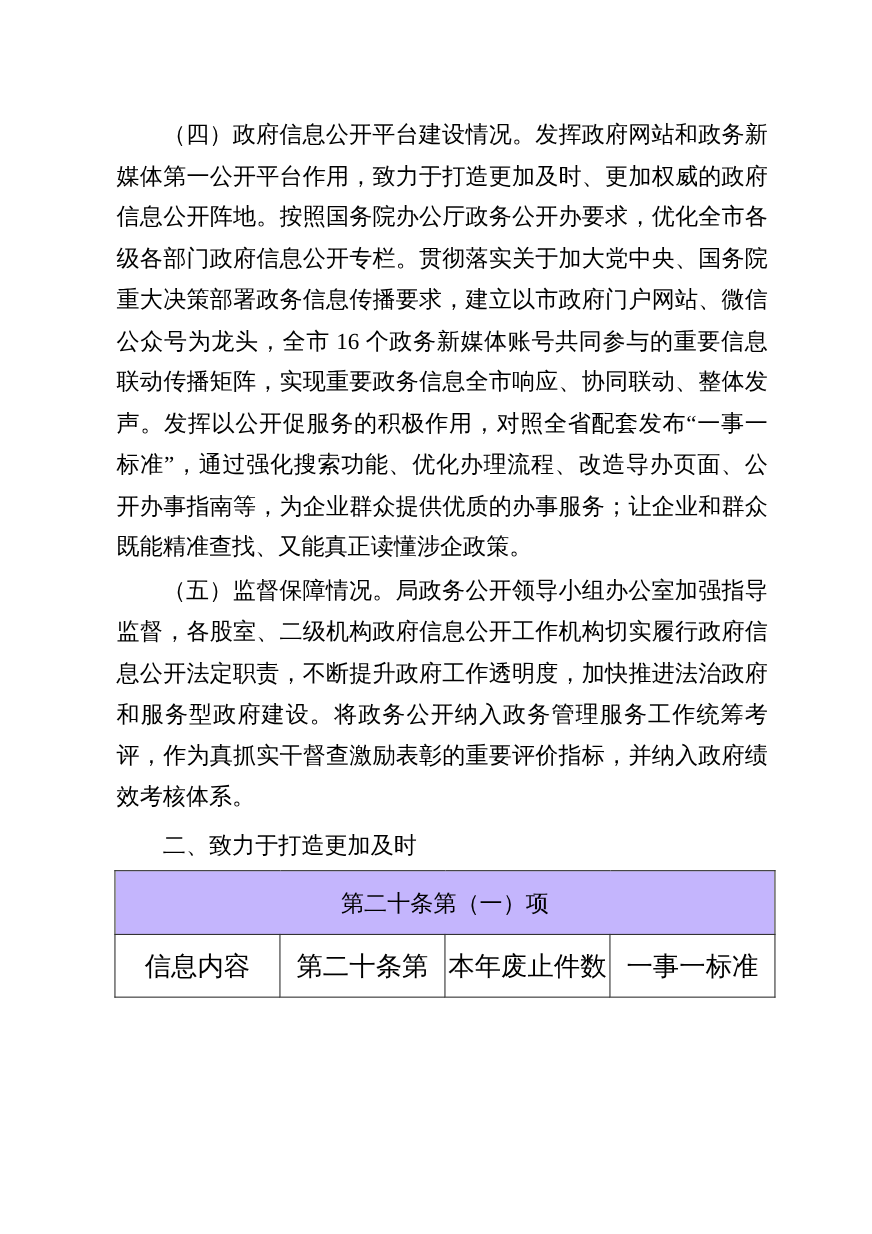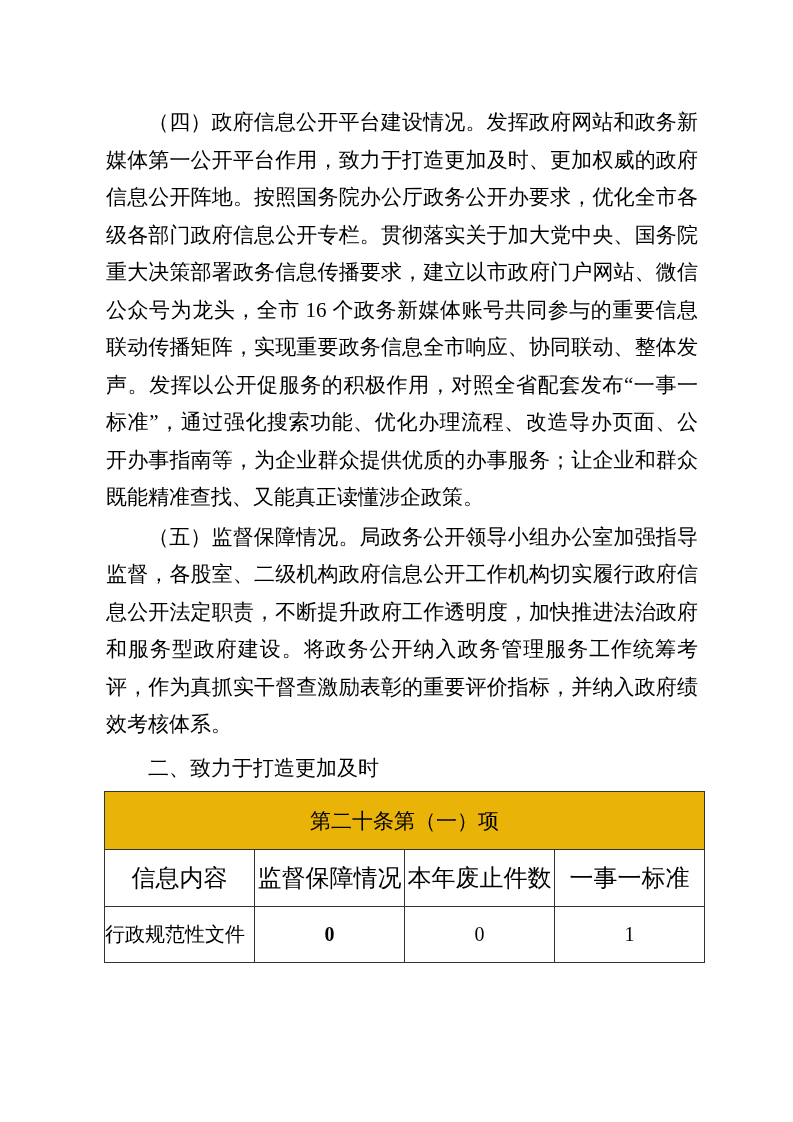--- a/index.html
+++ b/index.html
@@ -50,21 +50,21 @@
   }
   .info-table th,
   .info-table td {
     border: 1.5px solid #333333;
     font-weight: normal;
     padding: 0;
     overflow: hidden;
   }
   .table-title {
     height: 57px;
-    background: #eab308;
+    background: #c4b5fd;
     text-align: center;
     font-size: 21px;
   }
   .col-header {
     height: 56px;
     text-align: center;
     font-size: 24px;
   }
   .row-1 td { height: 52px; }
   .row-2 td { height: 55px; }
@@ -93,29 +93,23 @@
 
     <h2 class="section-heading">二、致力于打造更加及时</h2>
 
     <table class="info-table">
       <thead>
         <tr>
           <th colspan="4" class="table-title">第二十条第（一）项</th>
         </tr>
         <tr>
           <th class="col-header">信息内容</th>
-          <th class="col-header">监督保障情况</th>
+          <th class="col-header">第二十条第</th>
           <th class="col-header">本年废止件数</th>
           <th class="col-header">一事一标准</th>
         </tr>
       </thead>
       <tbody>
-        <tr class="row-2">
-          <td class="row-label">行政规范性文件</td>
-          <td class="cell-value is-bold">0</td>
-          <td class="cell-value">0</td>
-          <td class="cell-value">1</td>
-        </tr>
       </tbody>
     </table>
 
   </div>
 </div>
 
 </body></html>

